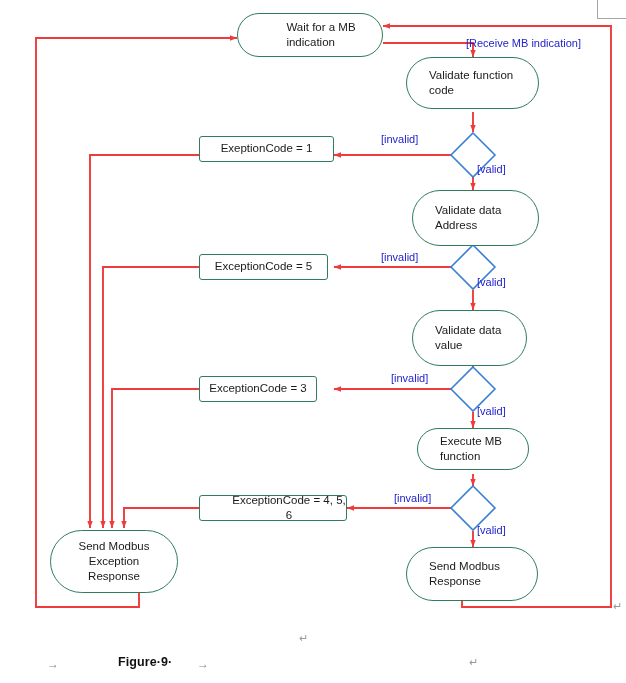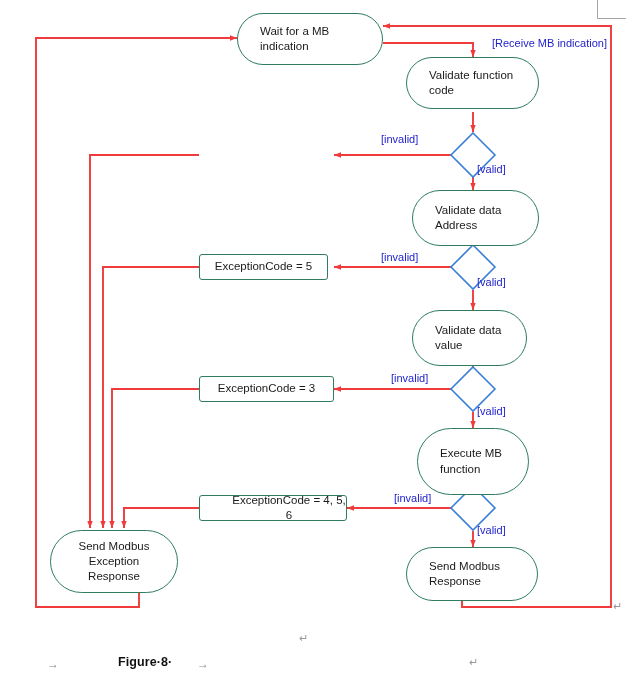--- a/index.html
+++ b/index.html
@@ -97,70 +97,73 @@
     </g>
 
     <g stroke="#3a7fd5" stroke-width="1.6" fill="#ffffff">
       <polygon points="473,133 495,155 473,177 451,155"></polygon>
       <polygon points="473,245 495,267 473,289 451,267"></polygon>
       <polygon points="473,367 495,389 473,411 451,389"></polygon>
       <polygon points="473,486 495,508 473,530 451,508"></polygon>
     </g>
   </svg>
 
-  <div class="node pill" style="left:237px;top:13px;width:146px;height:52px;">
+  <div class="node pill" style="left:237px;top:13px;width:146px;height:44px;justify-content:center;">
     <span style="white-space:pre-line;">Wait for a MB
 indication</span>
   </div>
 
   <div class="node pill" style="left:406px;top:57px;width:133px;height:52px;">
     <span style="white-space:pre-line;">Validate function
 code</span>
   </div>
 
   <div class="node pill" style="left:412px;top:190px;width:127px;height:56px;">
     <span style="white-space:pre-line;">Validate data
 Address</span>
   </div>
 
   <div class="node pill" style="left:412px;top:310px;width:115px;height:56px;">
     <span style="white-space:pre-line;">Validate data
 value</span>
   </div>
 
-  <div class="node pill" style="left:417px;top:428px;width:112px;height:67px;">
+  <div class="node pill" style="left:417px;top:428px;width:112px;height:42px;">
     <span style="white-space:pre-line;">Execute MB
 function</span>
   </div>
 
   <div class="node pill" style="left:406px;top:547px;width:132px;height:54px;">
     <span style="white-space:pre-line;">Send Modbus
 Response</span>
   </div>
 
   <div class="node pill center" style="left:50px;top:530px;width:128px;height:63px;">
     <span style="white-space:pre-line;">Send Modbus
 Exception
 Response</span>
   </div>
 
+  <div class="node rect" style="left:199px;top:136px;width:135px;height:26px;">
+    <span>ExeptionCode = 1</span>
+  </div>
 
   <div class="node rect" style="left:199px;top:254px;width:129px;height:26px;">
     <span>ExceptionCode = 5</span>
   </div>
 
-  <div class="node rect" style="left:199px;top:376px;width:135px;height:26px;">
+  <div class="node rect" style="left:199px;top:376px;width:118px;height:26px;">
     <span>ExceptionCode = 3</span>
   </div>
 
   <div class="node rect" style="left:199px;top:495px;width:148px;height:26px;padding-left:32px;">
     <span>ExceptionCode = 4, 5, 6</span>
   </div>
 
-  <div class="elabel" style="left:492px;top:37px;">[Receive MB indication]</div>
+  <div class="elabel" style="left:466px;top:37px;">[Receive MB indication]</div>
 
   <div class="elabel" style="left:381px;top:133px;">[invalid]</div>
   <div class="elabel" style="left:477px;top:163px;">[valid]</div>
 
   <div class="elabel" style="left:381px;top:251px;">[invalid]</div>
   <div class="elabel" style="left:477px;top:276px;">[valid]</div>
 
   <div class="elabel" style="left:391px;top:372px;">[invalid]</div>
   <div class="elabel" style="left:477px;top:405px;">[valid]</div>
 
@@ -168,18 +171,18 @@
   <div class="elabel" style="left:477px;top:524px;">[valid]</div>
 
   <div class="corner-mark" style="left:597px;top:0px;"></div>
 
   <div class="pilcrow" style="position:absolute;left:613px;top:600px;">↵</div>
 
   <div class="pilcrow" style="position:absolute;left:299px;top:632px;">↵</div>
 
   <div class="caption">
     <span class="cap-line cap-tab" style="left:47px;top:9px;">→</span>
-    <span class="cap-line cap-bold" style="left:118px;top:7px;">Figure·8·</span>
+    <span class="cap-line cap-bold" style="left:118px;top:7px;">Figure·9·</span>
     <span class="cap-line cap-tab" style="left:197px;top:9px;">→</span>
     <span class="cap-line pilcrow" style="left:469px;top:8px;">↵</span>
   </div>
 
 </div>
 
 </body></html>

